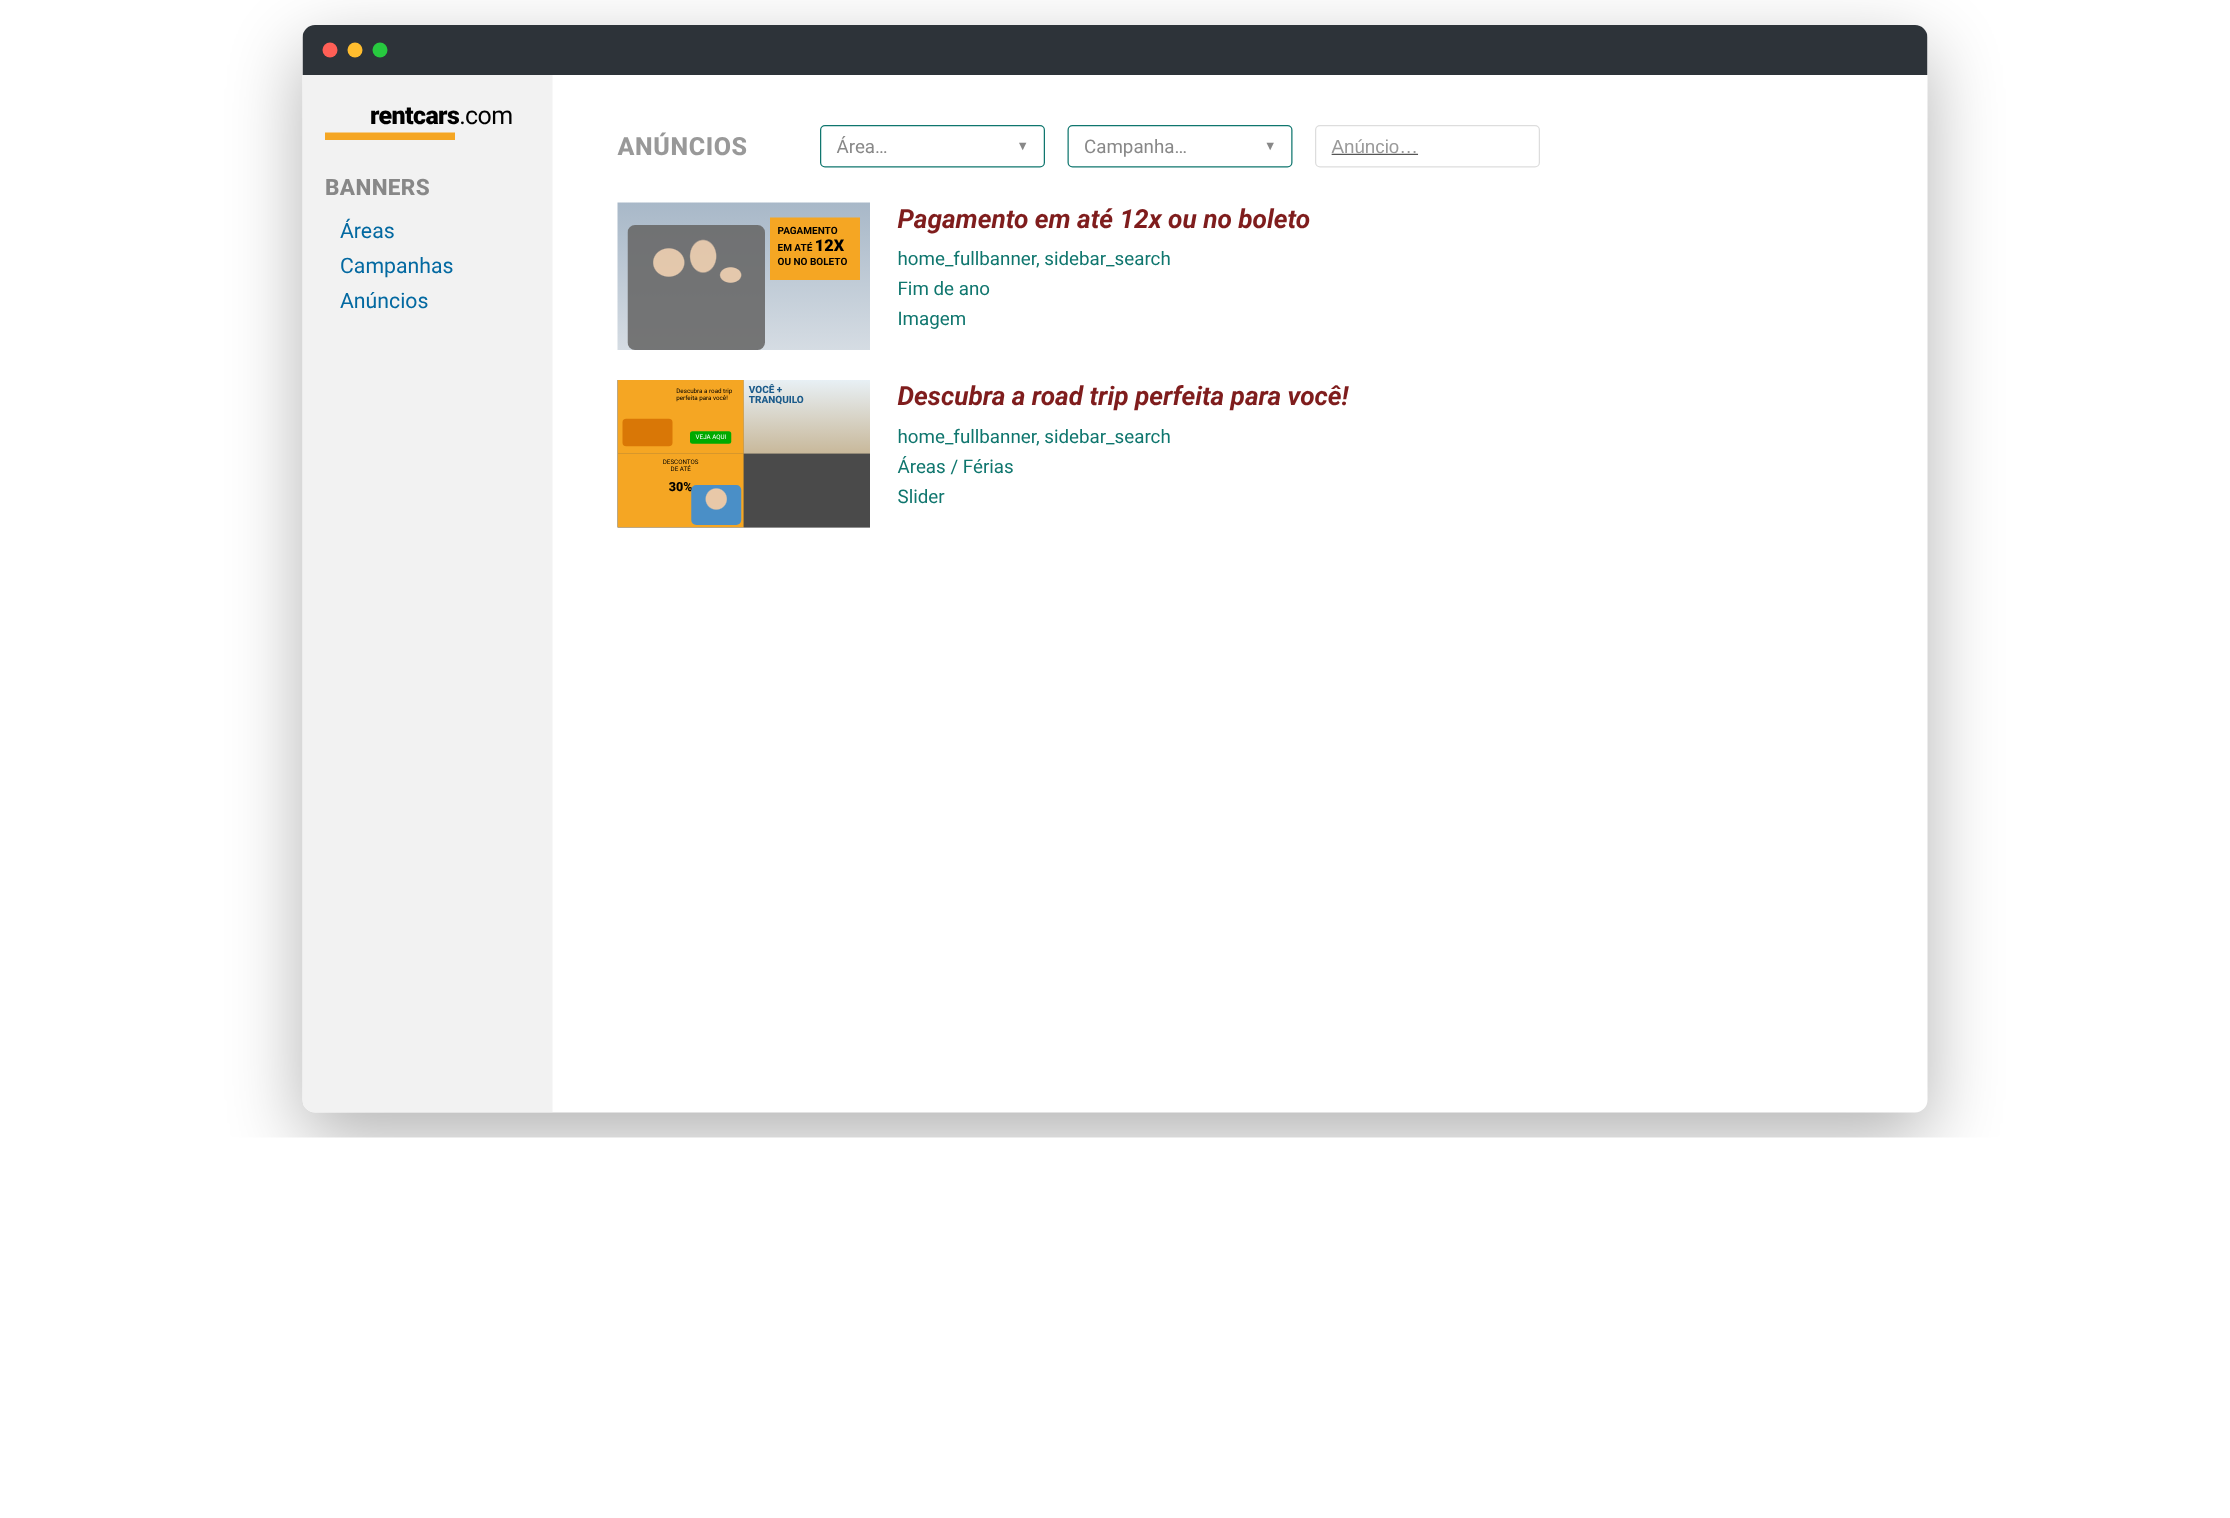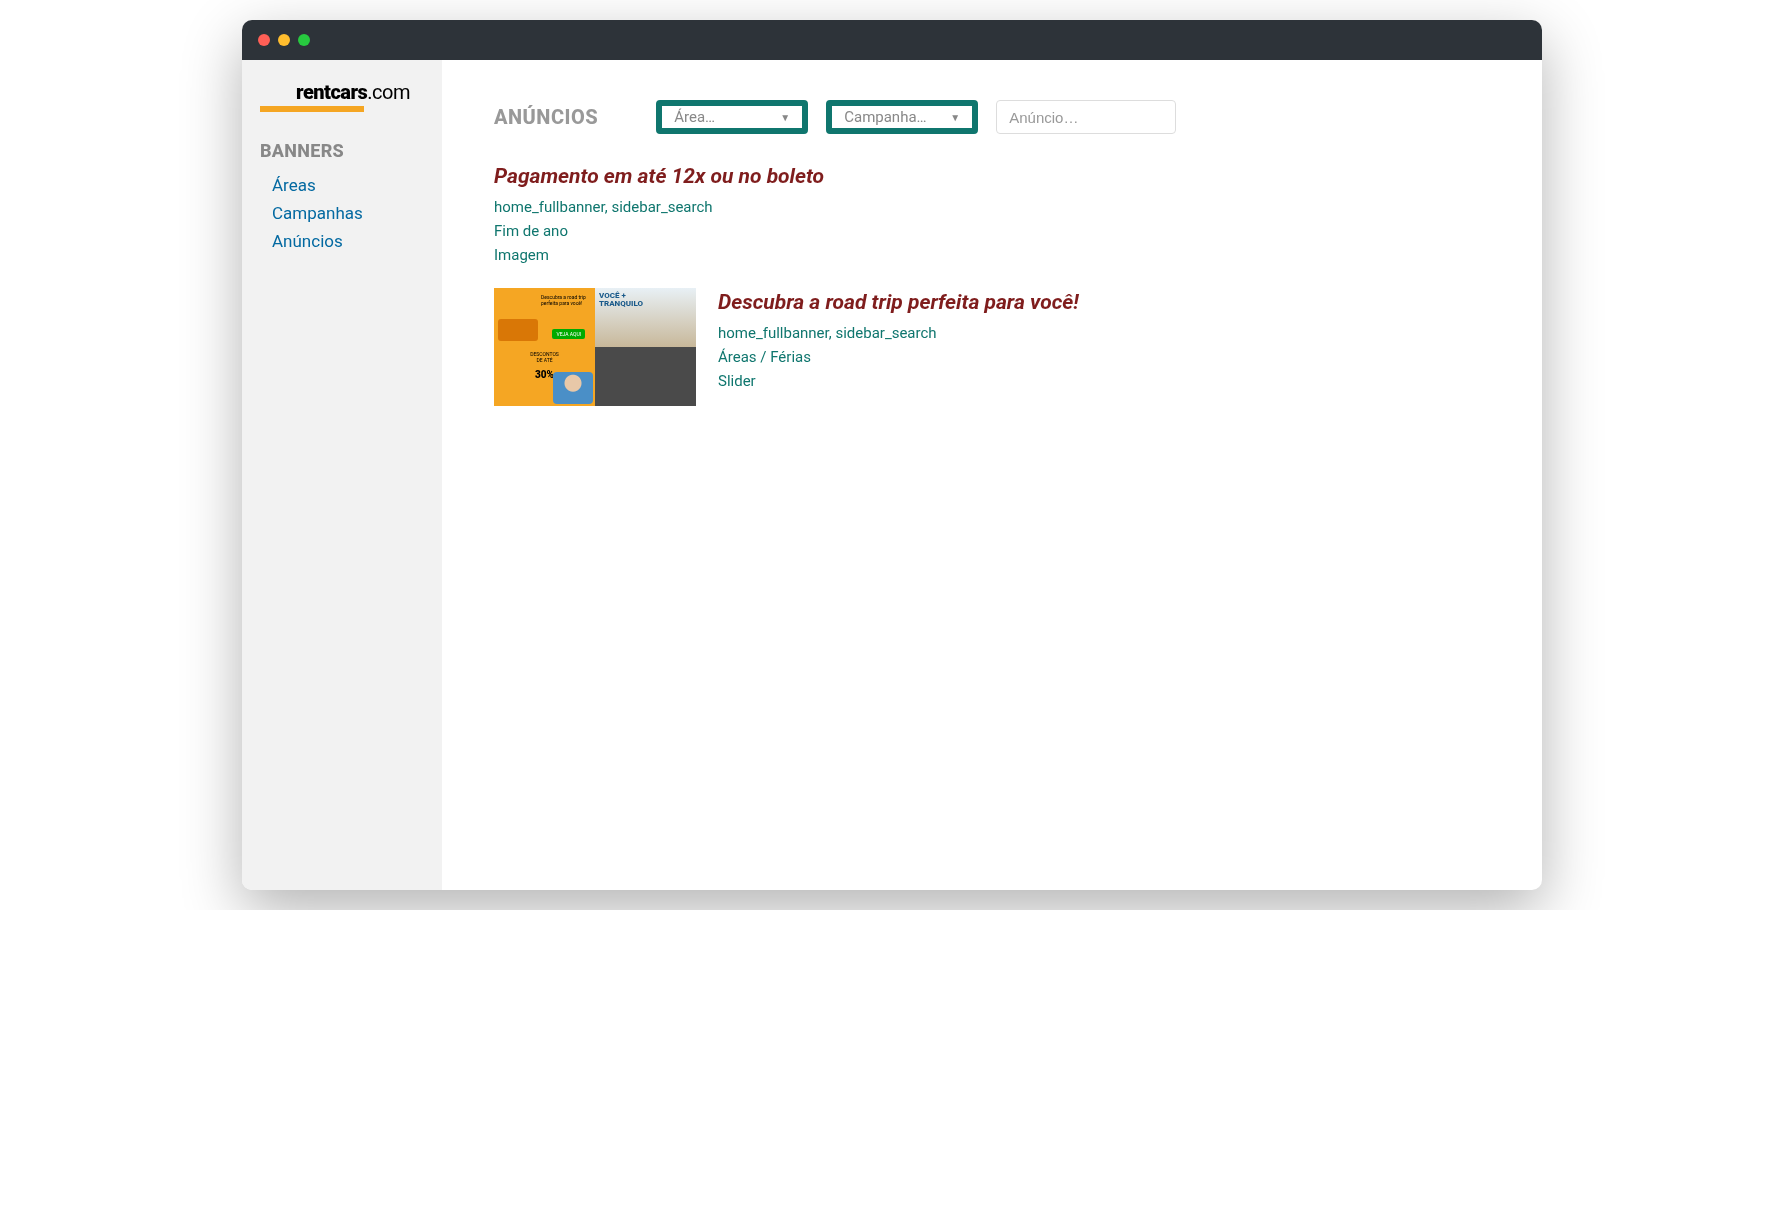--- a/index.html
+++ b/index.html
@@ -99,23 +99,23 @@
     }
     .page-title {
       font-size: 20px;
       font-weight: 800;
       color: #999;
       letter-spacing: 0.5px;
       margin-right: 40px;
     }
     .dropdown {
       position: relative;
-      width: 152px;
+      width: 180px;
       height: 34px;
-      border: 6px solid #0f766e;
+      border: 1px solid #0f766e;
       border-radius: 4px;
       display: flex;
       align-items: center;
       padding: 0 12px;
       cursor: pointer;
       background: #fff;
     }
     .dropdown-label {
       color: #888;
       font-size: 15px;
@@ -127,20 +127,21 @@
     }
     .search-input {
       width: 180px;
       height: 34px;
       border: 1px solid #ddd;
       border-radius: 4px;
       padding: 0 12px;
       font-size: 15px;
       color: #555;
       outline: none;
+      text-decoration: underline;
     }
     .search-input::placeholder {
       color: #999;
     }
     .ad-list {
       display: flex;
       flex-direction: column;
       gap: 24px;
     }
     .ad-item {
@@ -316,20 +317,31 @@
           <span class="dropdown-label">Campanha…</span>
           <span class="dropdown-caret">▼</span>
         </div>
 
         <input type="text" class="search-input" placeholder="Anúncio…" style="">
       </div>
 
       <div class="ad-list">
 
         <div class="ad-item">
+          <div class="ad-thumb thumb1">
+            <div class="people"></div>
+            <div class="badge">
+              <div>PAGAMENTO</div>
+              <div>
+                <span>EM ATÉ</span>
+                <span class="big">12X</span>
+              </div>
+              <div>OU NO BOLETO</div>
+            </div>
+          </div>
           <div class="ad-info">
             <div class="ad-title">Pagamento em até 12x ou no boleto</div>
             <div class="ad-meta">home_fullbanner, sidebar_search</div>
             <div class="ad-meta">Fim de ano</div>
             <div class="ad-meta">Imagem</div>
           </div>
         </div>
 
         <div class="ad-item">
           <div class="ad-thumb thumb2">

